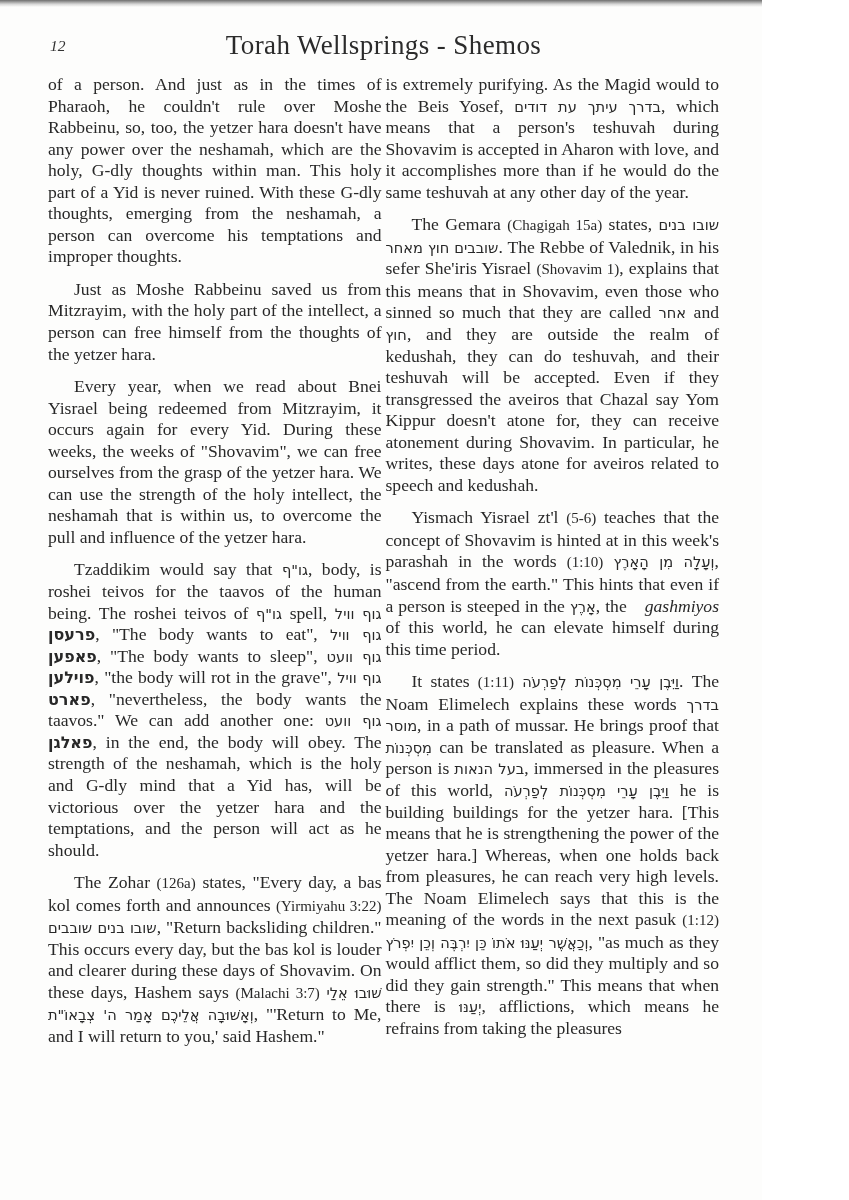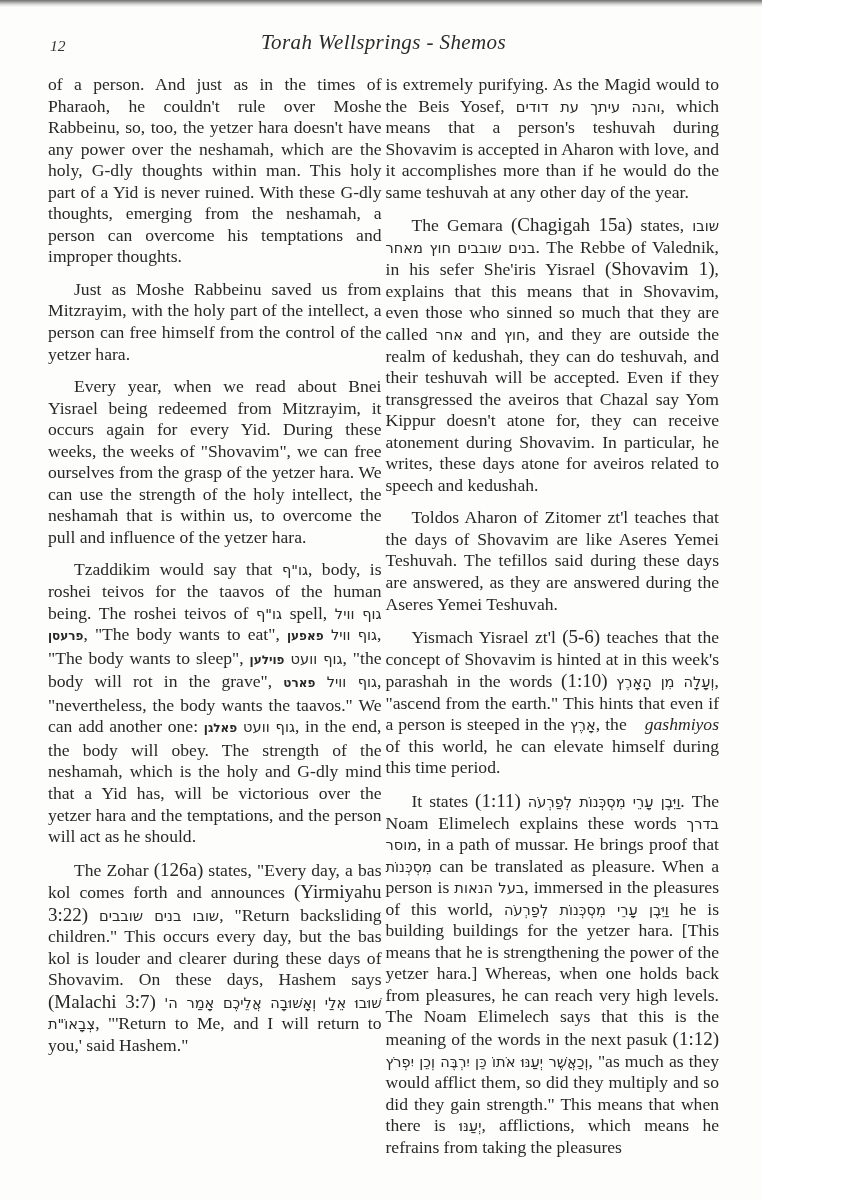--- a/index.html
+++ b/index.html
@@ -12,56 +12,55 @@
     position:absolute; top:0; left:0; right:0; height:7px;
     background:linear-gradient(to bottom, rgba(75,75,75,.8), rgba(130,130,130,.3) 60%, rgba(255,255,255,0));
   }
   .header { position:absolute; top:30px; left:48px; right:43px; height:32px; }
   .pagenum {
     position:absolute; left:2px; top:7px;
     font-style:italic; font-size:15.5px; color:#333;
   }
   .title {
     display:block; text-align:center;
-    font-style:italic; font-size:21px; letter-spacing:.4px; color:#2b2b2b;
+    font-size:27px; letter-spacing:.4px; color:#2b2b2b;
   }
   .content {
     position:absolute; top:74px; left:48px; right:43px; bottom:36px;
     display:flex; gap:4px;
   }
   .col {
     width:372px; text-align:justify;
     font-size:17.6px; line-height:21.55px;
   }
   .col p { margin:0 0 11px 0; text-indent:26px; }
   .col p.noindent { text-indent:0; }
   .run-n  { }
-  .run-ref { font-size:19px; }
+  .run-ref { font-size:15px; }
   .run-h  { font-family:"DejaVu Sans",sans-serif; font-size:14.6px; }
-  .run-hb { font-family:"DejaVu Sans",sans-serif; font-size:12px; font-weight:bold; }
+  .run-hb { font-family:"DejaVu Sans",sans-serif; font-size:16px; font-weight:bold; }
   .run-i  { font-style:italic;margin-left:13px; }
 </style>
 </head>
 <body>
 
 <div class="page">
   <div class="scan-edge"></div>
   <div class="header">
     <span class="pagenum">12</span>
     <span class="title">Torah Wellsprings - Shemos</span>
   </div>
   <div class="content">
     <div class="col" id="col-left">
         <p class="noindent"><span class="run-n">of a person. And just as in the times of Pharaoh, he couldn't rule over Moshe Rabbeinu, so, too, the yetzer hara doesn't have any power over the neshamah, which are the holy, G-dly thoughts within man. This holy part of a Yid is never ruined. With these G-dly thoughts, emerging from the neshamah, a person can overcome his temptations and improper thoughts.</span></p>
-        <p><span class="run-n">Just as Moshe Rabbeinu saved us from Mitzrayim, with the holy part of the intellect, a person can free himself from the control of the yetzer hara.</span></p>
+        <p><span class="run-n">Just as Moshe Rabbeinu saved us from Mitzrayim, with the holy part of the intellect, a person can free himself from the thoughts of the yetzer hara.</span></p>
         <p><span class="run-n">Every year, when we read about Bnei Yisrael being redeemed from Mitzrayim, it occurs again for every Yid. During these weeks, the weeks of "Shovavim", we can free ourselves from the grasp of the yetzer hara. We can use the strength of the holy intellect, the neshamah that is within us, to overcome the pull and influence of the yetzer hara.</span></p>
         <p><span class="run-n">Tzaddikim would say that </span><span class="run-h">גו"ף</span><span class="run-n">, body, is roshei teivos for the taavos of the human being. The roshei teivos of </span><span class="run-h">גו"ף</span><span class="run-n"> spell, </span><span class="run-h">גוף וויל </span><span class="run-hb">פרעסן</span><span class="run-n">, "The body wants to eat", </span><span class="run-h">גוף וויל </span><span class="run-hb">פאפען</span><span class="run-n">, "The body wants to sleep", </span><span class="run-h">גוף וועט </span><span class="run-hb">פוילען</span><span class="run-n">, "the body will rot in the grave", </span><span class="run-h">גוף וויל </span><span class="run-hb">פארט</span><span class="run-n">, "nevertheless, the body wants the taavos." We can add another one: </span><span class="run-h">גוף וועט </span><span class="run-hb">פאלגן</span><span class="run-n">, in the end, the body will obey. The strength of the neshamah, which is the holy and G-dly mind that a Yid has, will be victorious over the yetzer hara and the temptations, and the person will act as he should.</span></p>
         <p><span class="run-n">The Zohar </span><span class="run-ref">(126a)</span><span class="run-n"> states, "Every day, a bas kol comes forth and announces </span><span class="run-ref">(Yirmiyahu 3:22)</span><span class="run-n"> </span><span class="run-h">שובו בנים שובבים</span><span class="run-n">, "Return backsliding children." This occurs every day, but the bas kol is louder and clearer during these days of Shovavim. On these days, Hashem says </span><span class="run-ref">(Malachi 3:7)</span><span class="run-n"> </span><span class="run-h">שׁוּבוּ אֵלַי וְאָשׁוּבָה אֲלֵיכֶם אָמַר ה' צְבָאוֹ"ת</span><span class="run-n">, "'Return to Me, and I will return to you,' said Hashem."</span></p>
       </div>
     <div class="col" id="col-right">
-        <p class="noindent"><span class="run-n">is extremely purifying. As the Magid would to the Beis Yosef, </span><span class="run-h">והנה עיתך עת דודים</span><span class="run-n">, which means that a person's teshuvah during Shovavim is accepted in Aharon with love, and it accomplishes more than if he would do the same teshuvah at any other day of the year.</span></p>
+        <p class="noindent"><span class="run-n">is extremely purifying. As the Magid would to the Beis Yosef, </span><span class="run-h">בדרך עיתך עת דודים</span><span class="run-n">, which means that a person's teshuvah during Shovavim is accepted in Aharon with love, and it accomplishes more than if he would do the same teshuvah at any other day of the year.</span></p>
         <p><span class="run-n">The Gemara </span><span class="run-ref">(Chagigah 15a)</span><span class="run-n"> states, </span><span class="run-h">שובו בנים שובבים חוץ מאחר</span><span class="run-n">. The Rebbe of Valednik, in his sefer She'iris Yisrael </span><span class="run-ref">(Shovavim 1)</span><span class="run-n">, explains that this means that in Shovavim, even those who sinned so much that they are called </span><span class="run-h">אחר</span><span class="run-n"> and </span><span class="run-h">חוץ</span><span class="run-n">, and they are outside the realm of kedushah, they can do teshuvah, and their teshuvah will be accepted. Even if they transgressed the aveiros that Chazal say Yom Kippur doesn't atone for, they can receive atonement during Shovavim. In particular, he writes, these days atone for aveiros related to speech and kedushah.</span></p>
-        <p><span class="run-n">Toldos Aharon of Zitomer zt'l teaches that the days of Shovavim are like Aseres Yemei Teshuvah. The tefillos said during these days are answered, as they are answered during the Aseres Yemei Teshuvah.</span></p>
         <p><span class="run-n">Yismach Yisrael zt'l </span><span class="run-ref">(5-6)</span><span class="run-n"> teaches that the concept of Shovavim is hinted at in this week's parashah in the words </span><span class="run-ref">(1:10)</span><span class="run-n"> </span><span class="run-h">וְעָלָה מִן הָאָרֶץ</span><span class="run-n">, "ascend from the earth." This hints that even if a person is steeped in the </span><span class="run-h">אָרֶץ</span><span class="run-n">, the </span><span class="run-i">gashmiyos</span><span class="run-n"> of this world, he can elevate himself during this time period.</span></p>
         <p><span class="run-n">It states </span><span class="run-ref">(1:11)</span><span class="run-n"> </span><span class="run-h">וַיִּבֶן עָרֵי מִסְכְּנוֹת לְפַרְעֹה</span><span class="run-n">. The Noam Elimelech explains these words </span><span class="run-h">בדרך מוסר</span><span class="run-n">, in a path of mussar. He brings proof that </span><span class="run-h">מִסְכְּנוֹת</span><span class="run-n"> can be translated as pleasure. When a person is </span><span class="run-h">בעל הנאות</span><span class="run-n">, immersed in the pleasures of this world, </span><span class="run-h">וַיִּבֶן עָרֵי מִסְכְּנוֹת לְפַרְעֹה</span><span class="run-n"> he is building buildings for the yetzer hara. [This means that he is strengthening the power of the yetzer hara.] Whereas, when one holds back from pleasures, he can reach very high levels. The Noam Elimelech says that this is the meaning of the words in the next pasuk </span><span class="run-ref">(1:12)</span><span class="run-n"> </span><span class="run-h">וְכַאֲשֶׁר יְעַנּוּ אֹתוֹ כֵּן יִרְבֶּה וְכֵן יִפְרֹץ</span><span class="run-n">, "as much as they would afflict them, so did they multiply and so did they gain strength." This means that when there is </span><span class="run-h">יְעַנּוּ</span><span class="run-n">, afflictions, which means he refrains from taking the pleasures</span></p>
       </div>
   </div>
 </div>
 
 </body></html>

